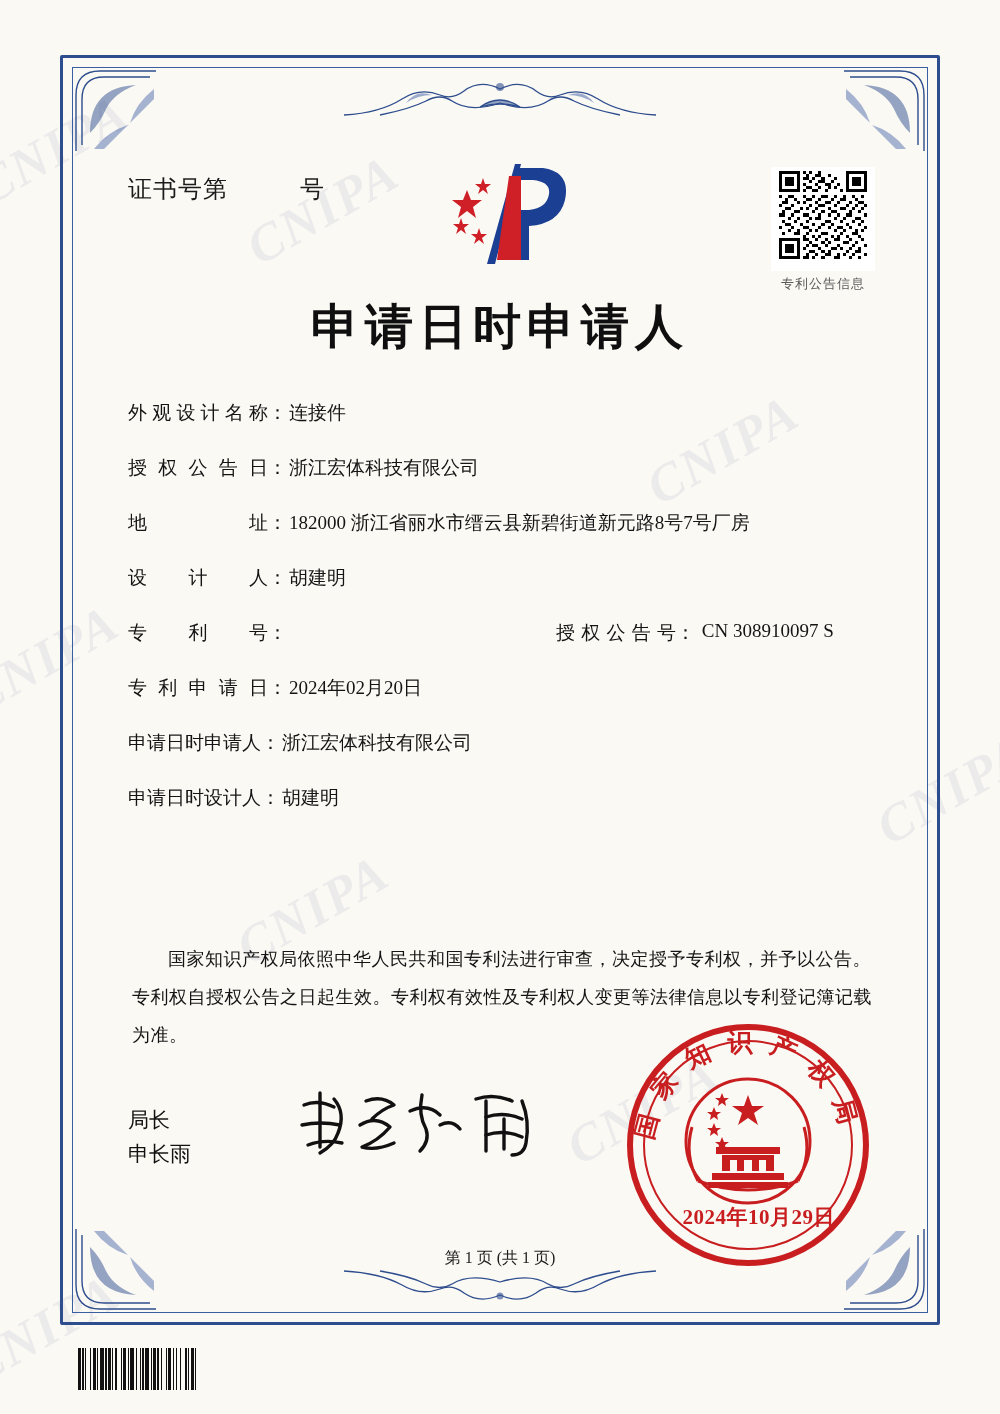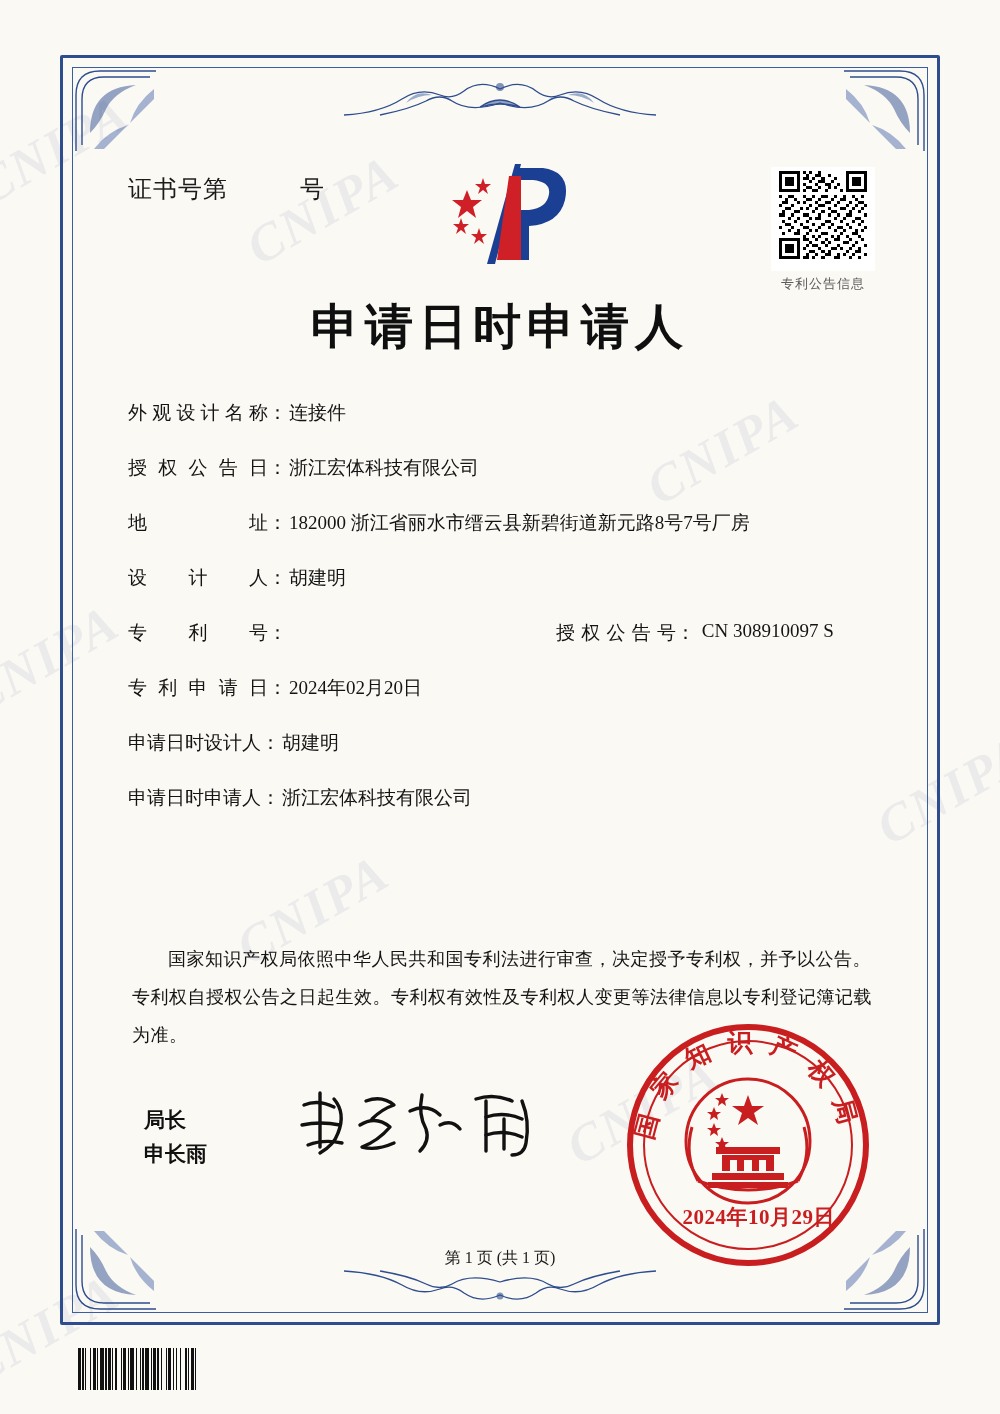--- a/index.html
+++ b/index.html
@@ -198,24 +198,24 @@
     line-height: 38px;
     color: #141414;
     letter-spacing: 0.5px;
   }
   .statement p { margin: 0; }
   .statement p.indent { text-indent: 36px; }
 
   
   .sig-label {
     position: absolute;
-    left: 84px;
+    left: 68px;
     top: 1048px;
     font-size: 21px;
-    font-weight: bold;
+    font-weight: normal;
     line-height: 34px;
     color: #111;
   }
   .signature {
     position: absolute;
     left: 230px;
     top: 1030px;
     width: 260px;
     height: 80px;
   }
@@ -593,25 +593,25 @@
           <span class="f-label2">授权公告号</span><span class="f-colon">：</span>
           <span class="f-value">CN 308910097 S</span>
         </span>
       </div>
 
       <div class="field-row two-col">
         <span class="f-label">专利申请日</span><span class="f-colon">：</span><span class="f-value">2024年02月20日</span>
       </div>
 
       <div class="field-row">
+        <span>申请日时申请人</span><span class="f-colon">：</span><span class="f-value">浙江宏体科技有限公司</span>
+      </div>
+
+      <div class="field-row">
         <span>申请日时设计人</span><span class="f-colon">：</span><span class="f-value">胡建明</span>
-      </div>
-
-      <div class="field-row">
-        <span>申请日时申请人</span><span class="f-colon">：</span><span class="f-value">浙江宏体科技有限公司</span>
       </div>
     </div>
 
     <div class="statement">
       <p class="indent">国家知识产权局依照中华人民共和国专利法进行审查，决定授予专利权，并予以公告。</p>
       <p>专利权自授权公告之日起生效。专利权有效性及专利权人变更等法律信息以专利登记簿记载为准。</p>
     </div>
 
     <div class="sig-label">
       <div>局长</div>

